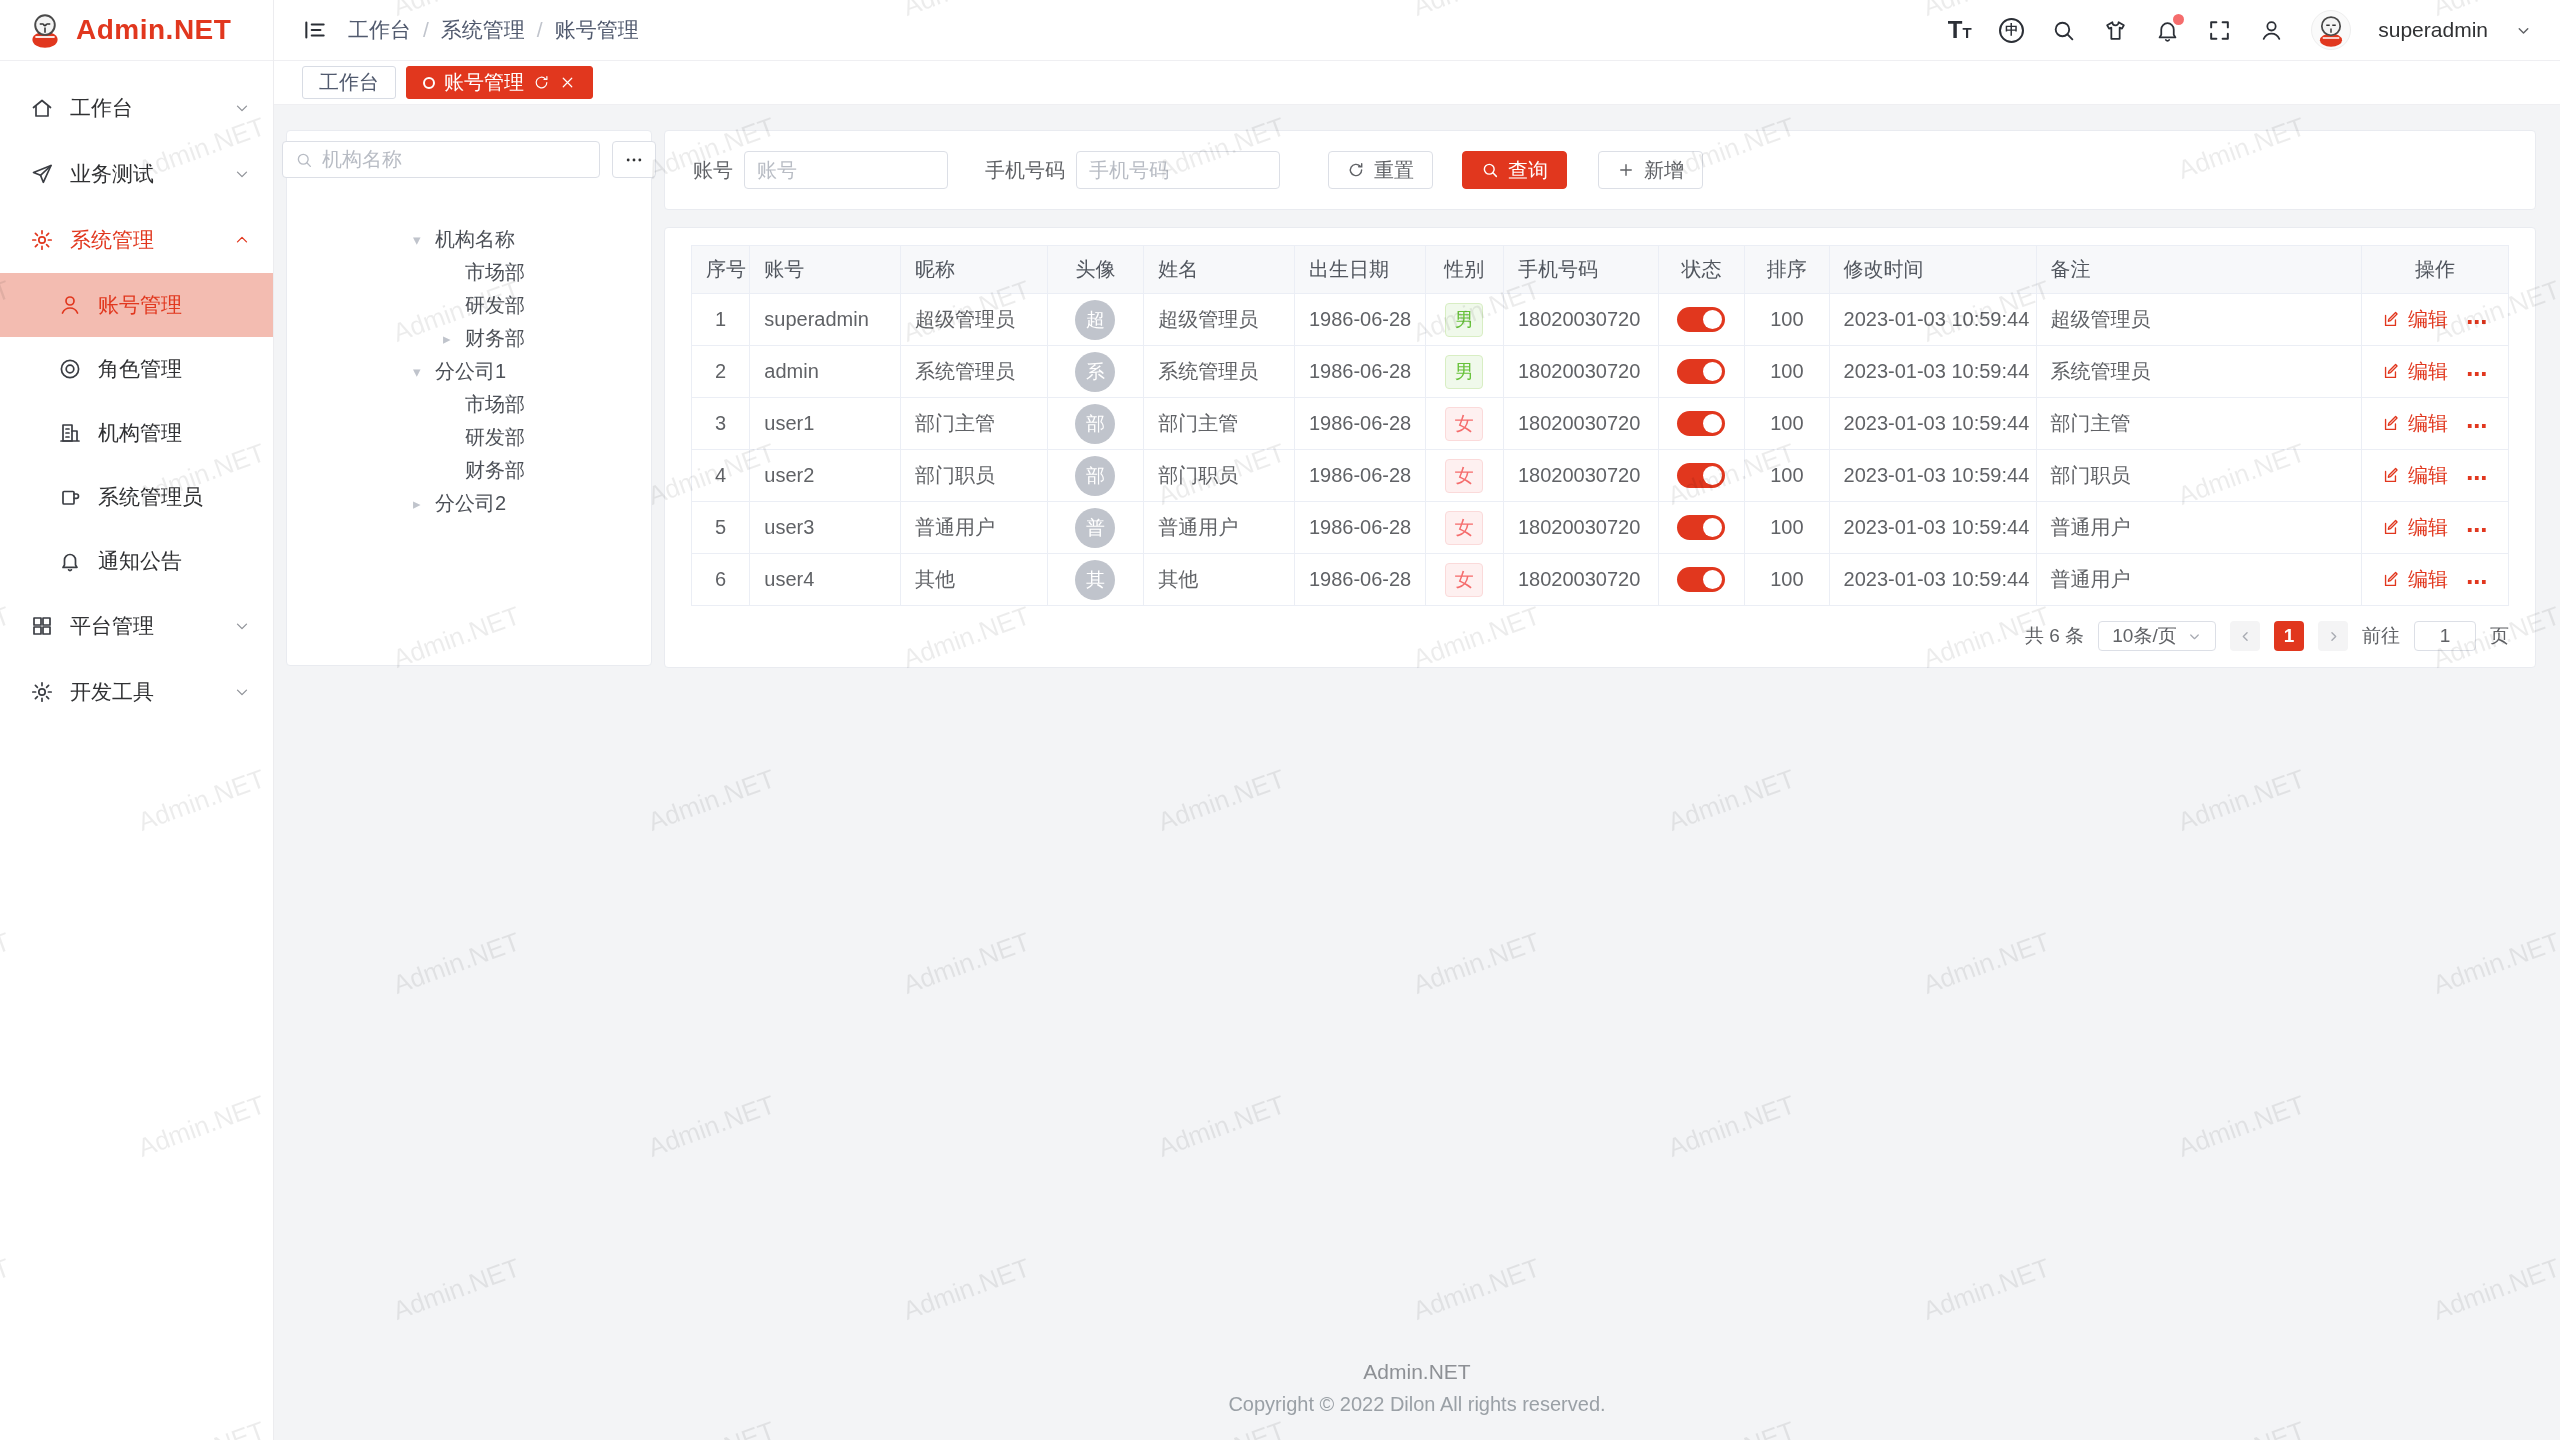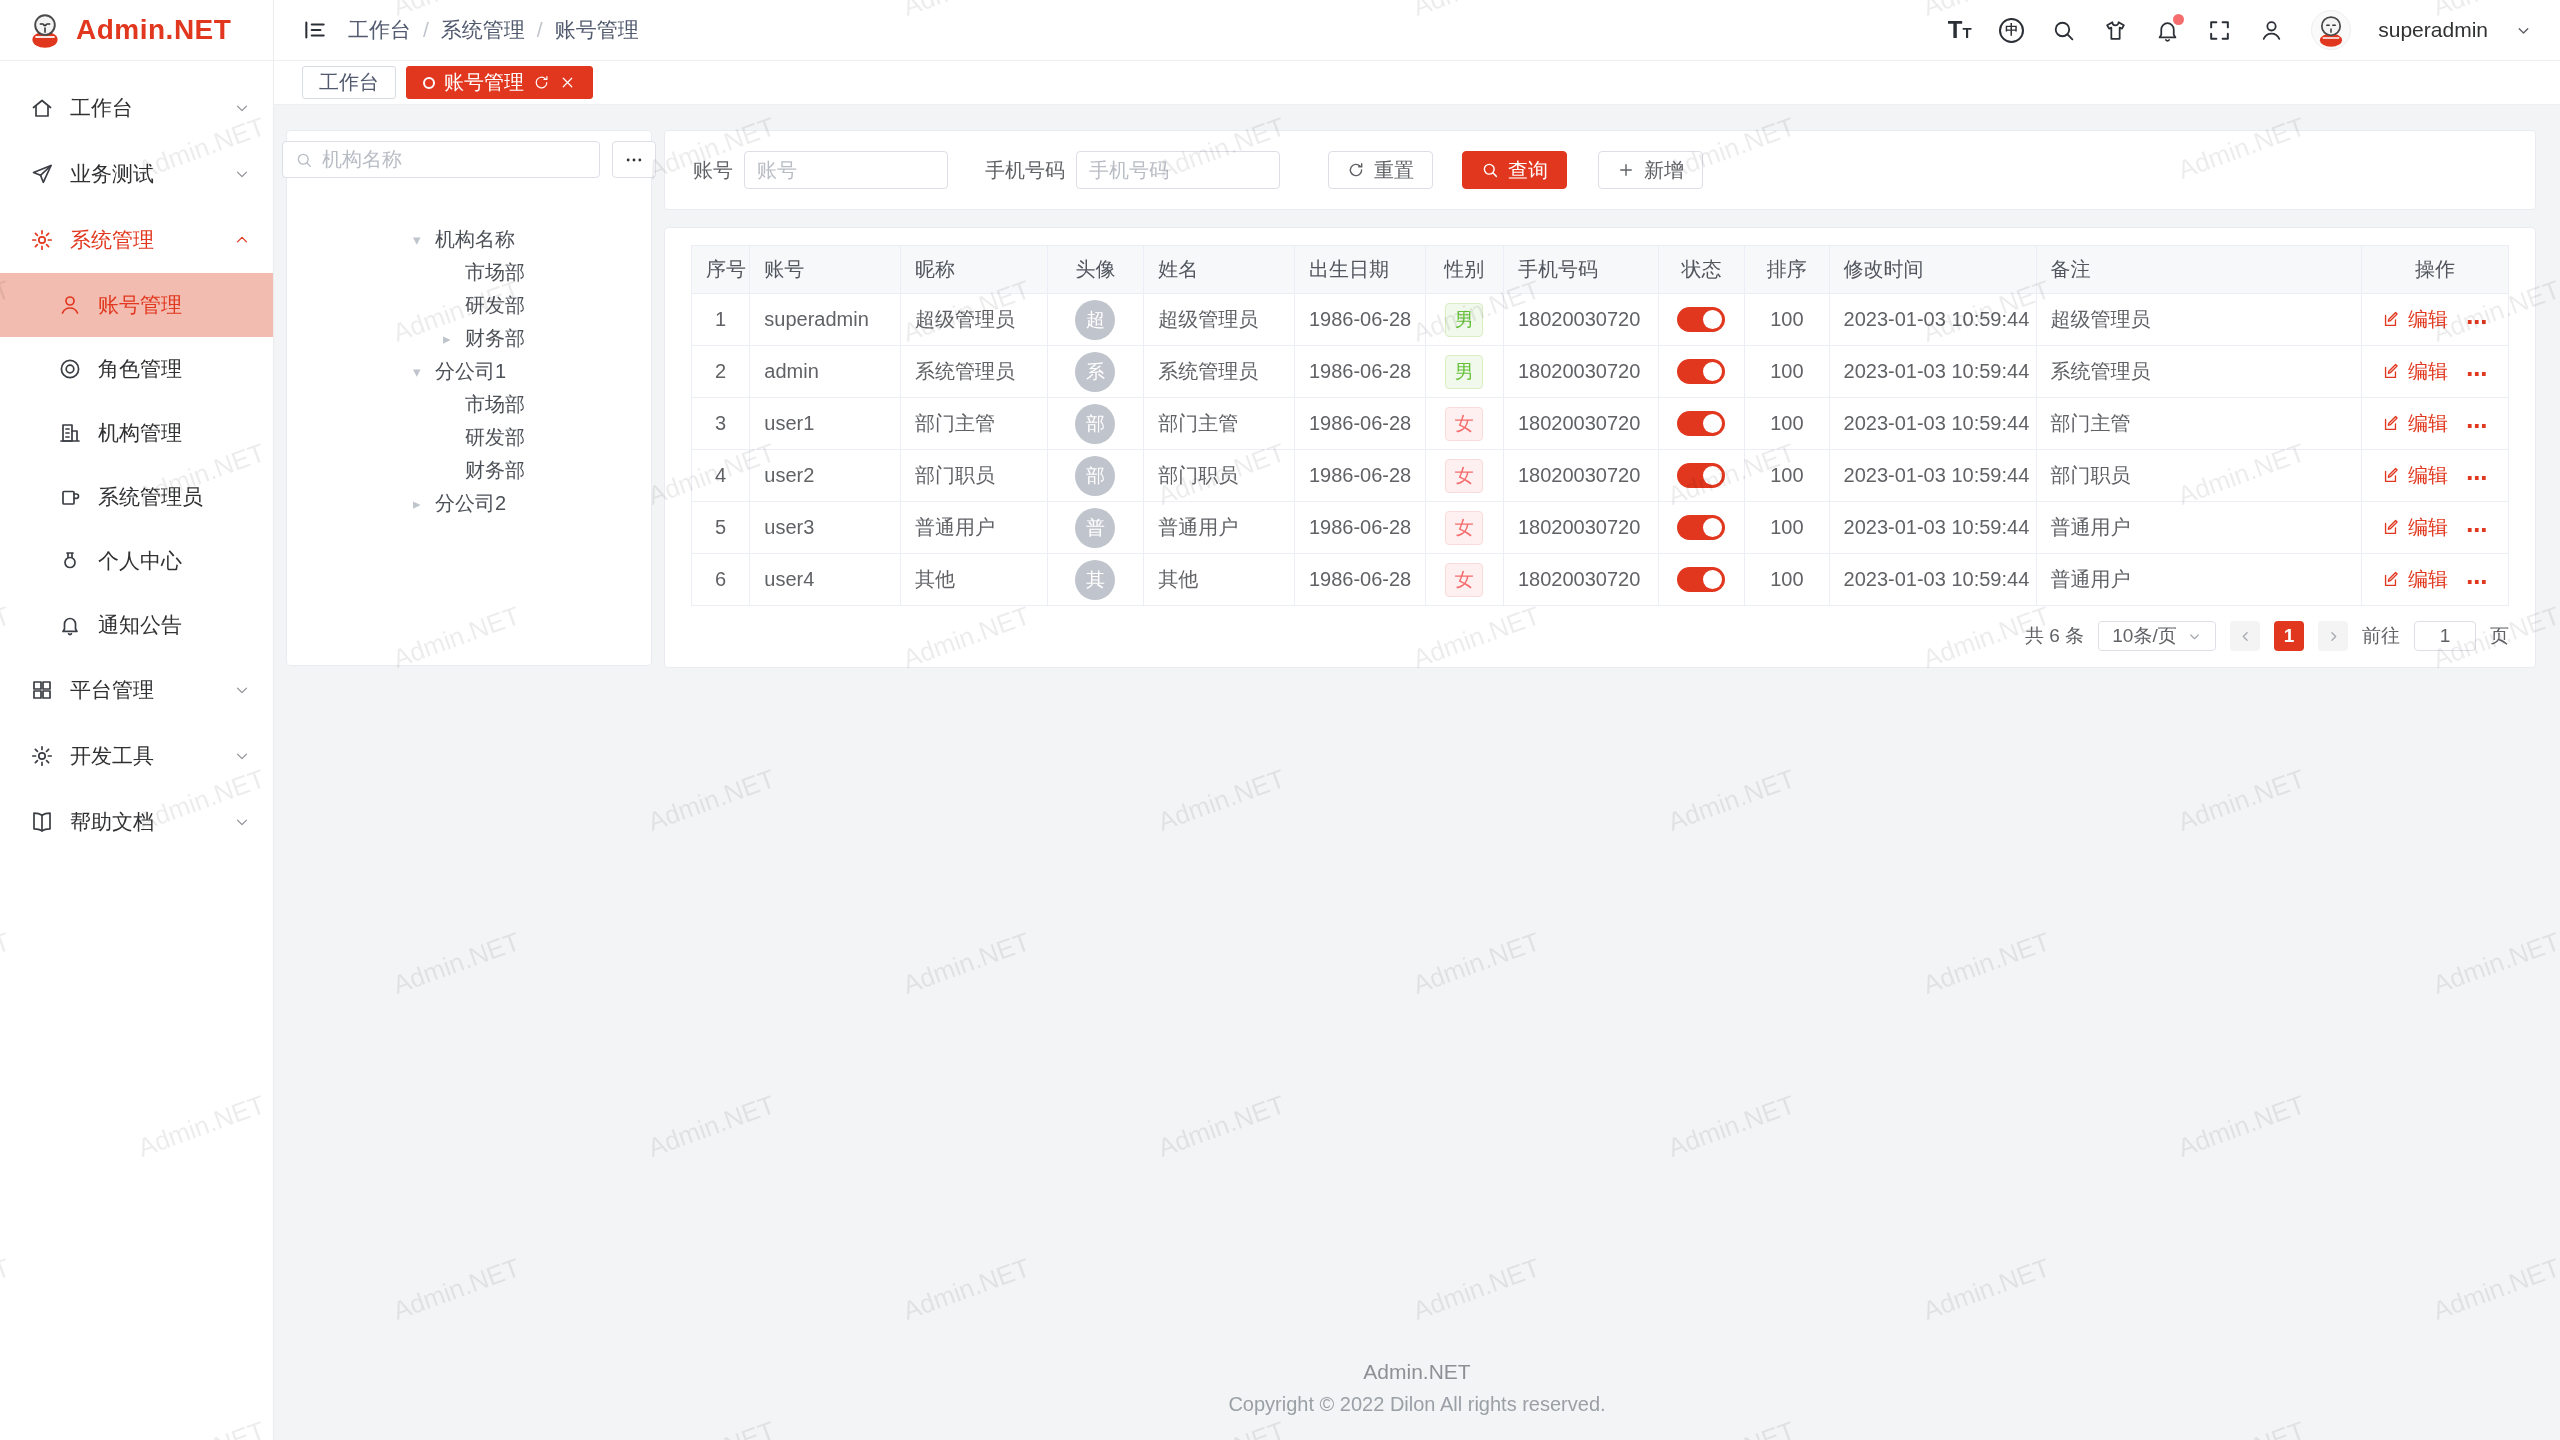--- a/index.html
+++ b/index.html
@@ -283,29 +283,20 @@
           <svg viewBox="0 0 24 24" fill="none" stroke="currentColor" stroke-width="1.7" stroke-linecap="round" stroke-linejoin="round">
             <rect x="5" y="6.5" width="11" height="12.5" rx="1"></rect>
             <path d="M16 9h2.3a2.2 2.2 0 0 1 0 4.4H16"></path>
           </svg>
         </span>
         <span class="mi-label">系统管理员</span>
       </div>
       <div class="submenu-item">
         <span class="mi-icon">
           <svg viewBox="0 0 24 24" fill="none" stroke="currentColor" stroke-width="1.7" stroke-linecap="round" stroke-linejoin="round">
-            <circle cx="12" cy="13.5" r="5"></circle>
-            <path d="M9 4h6M10 4.2v4M14 4.2v4"></path>
-          </svg>
-        </span>
-        <span class="mi-label">个人中心</span>
-      </div>
-      <div class="submenu-item">
-        <span class="mi-icon">
-          <svg viewBox="0 0 24 24" fill="none" stroke="currentColor" stroke-width="1.7" stroke-linecap="round" stroke-linejoin="round">
             <path d="M6.5 16v-5a5.5 5.5 0 1 1 11 0v5l1.5 2.4H5z"></path>
             <path d="M10.6 20.8a1.7 1.7 0 0 0 2.8 0"></path>
           </svg>
         </span>
         <span class="mi-label">通知公告</span>
       </div>
       <div class="menu-item">
         <span class="mi-icon">
           <svg viewBox="0 0 24 24" fill="none" stroke="currentColor" stroke-width="1.7" stroke-linecap="round" stroke-linejoin="round">
             <rect x="4" y="4" width="7" height="7"></rect>
@@ -322,34 +313,20 @@
         </span>
       </div>
       <div class="menu-item">
         <span class="mi-icon">
           <svg viewBox="0 0 24 24" fill="none" stroke="currentColor" stroke-width="1.7" stroke-linecap="round" stroke-linejoin="round">
             <circle cx="12" cy="12" r="3.2"></circle>
             <path d="M12 2.8v2.8M12 18.4v2.8M2.8 12h2.8M18.4 12h2.8M5.4 5.4l2 2M16.6 16.6l2 2M18.6 5.4l-2 2M7.4 16.6l-2 2"></path>
           </svg>
         </span>
         <span class="mi-label">开发工具</span>
-        <span class="mi-chev">
-          <svg viewBox="0 0 24 24" fill="none" stroke="currentColor" stroke-width="1.7" stroke-linecap="round" stroke-linejoin="round">
-            <path d="M6 9.5l6 6 6-6"></path>
-          </svg>
-        </span>
-      </div>
-      <div class="menu-item">
-        <span class="mi-icon">
-          <svg viewBox="0 0 24 24" fill="none" stroke="currentColor" stroke-width="1.7" stroke-linecap="round" stroke-linejoin="round">
-            <path d="M12 5.2C10 3.8 7.5 3.2 4 3.2v15.6c3.5 0 6 .6 8 2 2-1.4 4.5-2 8-2V3.2c-3.5 0-6 .6-8 2z"></path>
-            <path d="M12 5.2v15.6"></path>
-          </svg>
-        </span>
-        <span class="mi-label">帮助文档</span>
         <span class="mi-chev">
           <svg viewBox="0 0 24 24" fill="none" stroke="currentColor" stroke-width="1.7" stroke-linecap="round" stroke-linejoin="round">
             <path d="M6 9.5l6 6 6-6"></path>
           </svg>
         </span>
       </div>
     </nav>
 </aside>
 
 <div id="main">

